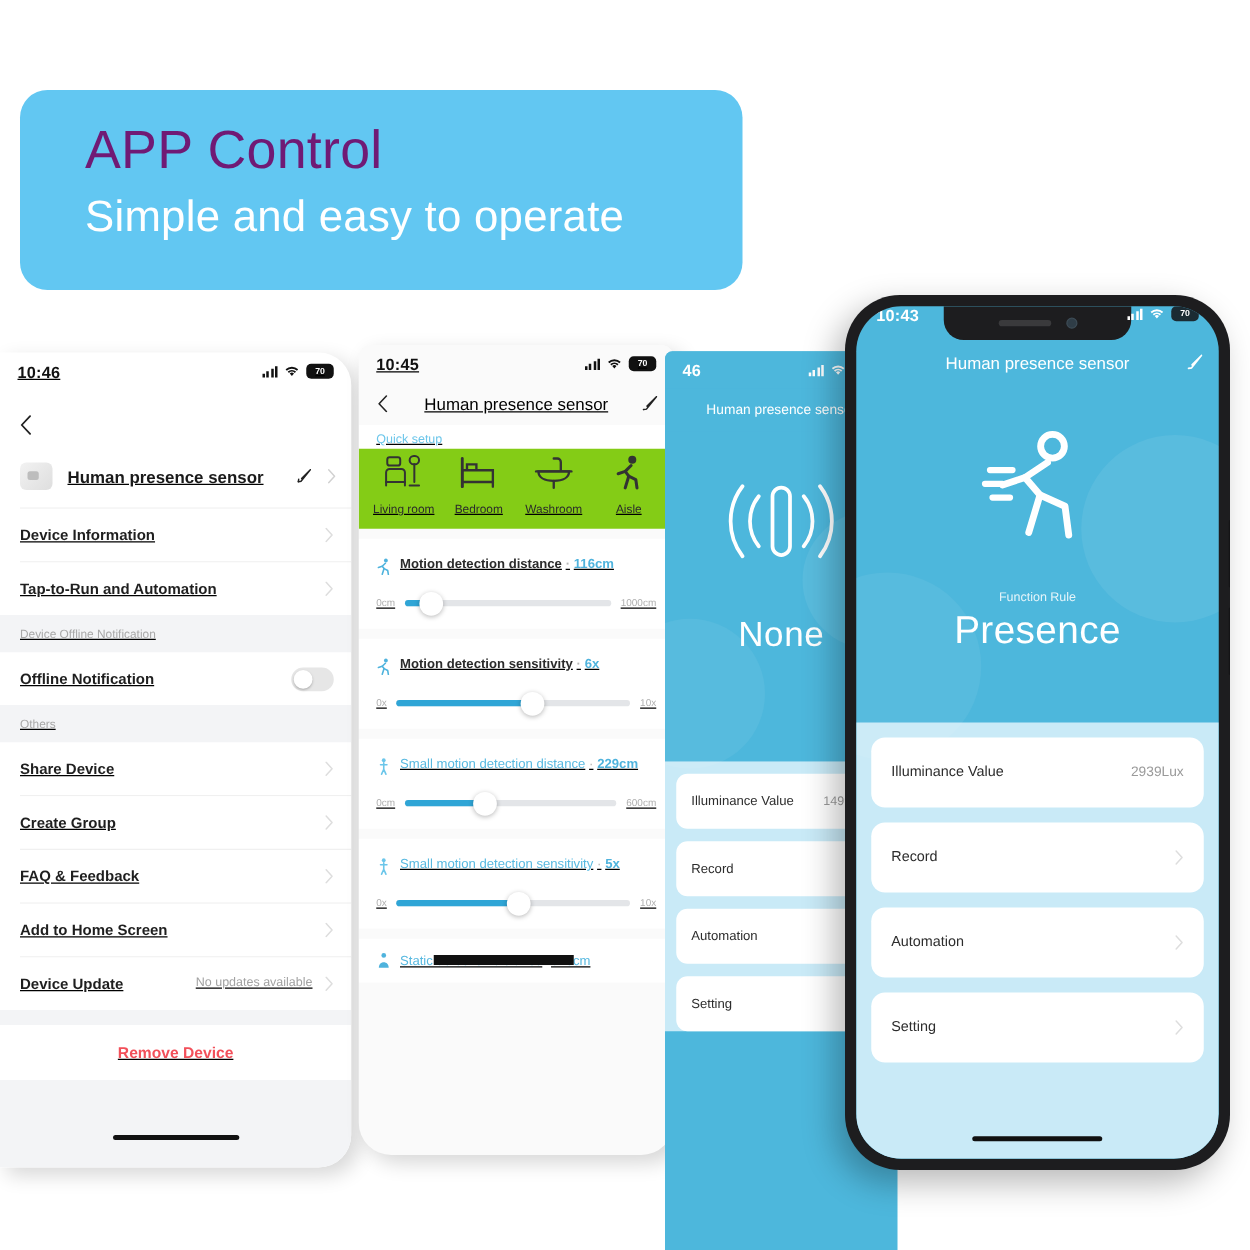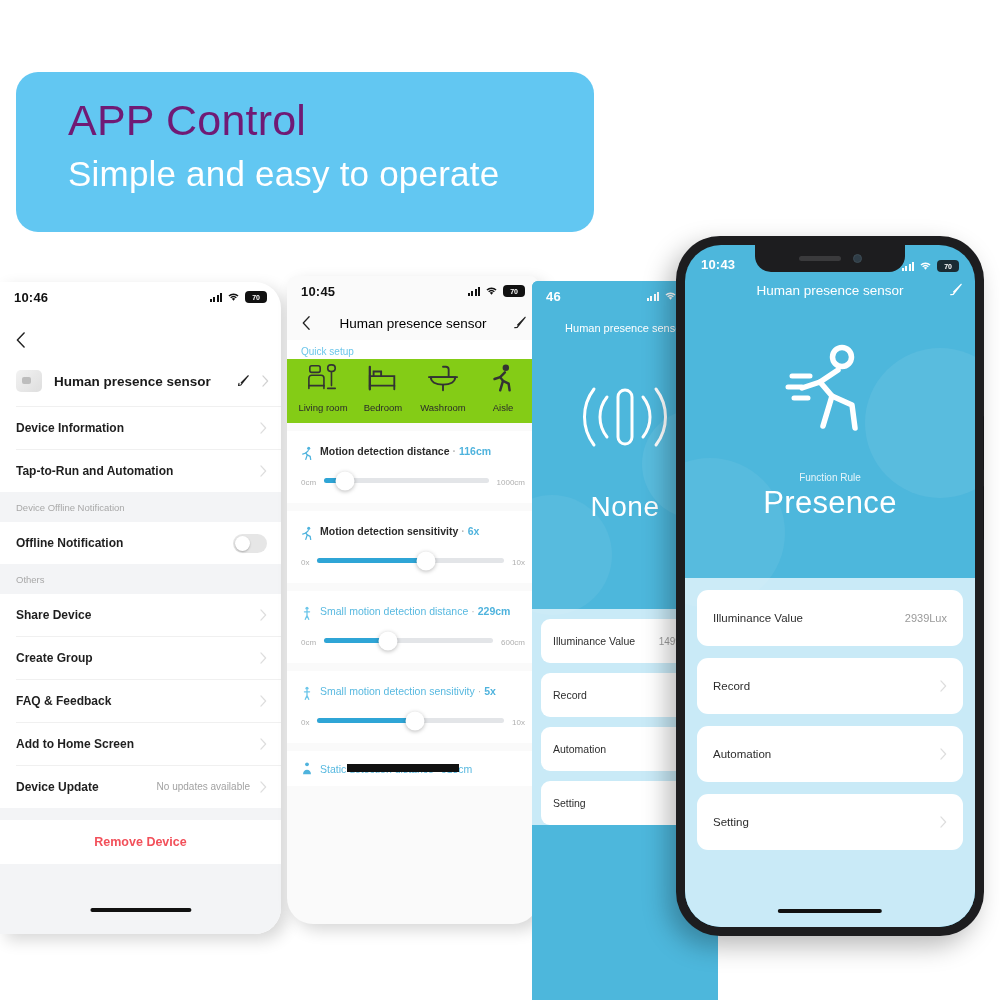--- a/index.html
+++ b/index.html
@@ -29,21 +29,21 @@
     font-size: 35px; font-weight: 400; letter-spacing: .2px;
     color: #ffffff;
   }
 
   
   .phone {
     position: absolute;
     background: #ffffff;
     overflow: hidden;
   }
-  .phone.shadow { box-shadow: 6px 6px 16px rgba(0,0,0,.16); }
+  .phone.shadow { box-shadow: 6px 6px 16px rgba(0,0,0,.16); text-decoration: underline; }
 
   
   .statusbar {
     position: relative; height: 30px;
     display: flex; align-items: center; justify-content: space-between;
     padding: 0 14px;
   }
   .sb-time { font-size: 13px; font-weight: 700; letter-spacing: .2px; }
   .sb-icons { display: flex; align-items: center; gap: 5px; }
   .sb-bars { display: flex; align-items: flex-end; gap: 1.5px; height: 10px; }
@@ -159,21 +159,21 @@
   }
   .card-head {
     display: flex; align-items: flex-start; gap: 7px; font-size: 10.5px;
     color: #2b2b2b; font-weight: 600; line-height: 1.25;
   }
   .card-head.blue { color: #58b9e0; font-weight: 500; }
   .card-head .dash { color: #b9b9b9; margin: 0 3px; }
   .card-head .val { color: #4fb3dd; font-weight: 600; }
   .runner-ico { width: 12px; height: 14px; flex: none; margin-top: 1px; }
   .head-txt { flex:1; }
-  .slider-wrap { display: flex; gap: 8px; margin-top: 18px; }
+  .slider-wrap { display: flex; align-items: center; gap: 8px; margin-top: 18px; }
   .slider-min, .slider-max { font-size: 8px; color: #b0b0b0; flex: none; }
   .slider-track {
     position: relative; flex: 1; height: 5px; border-radius: 3px; background: #e3e5e8;
   }
   .slider-fill { position:absolute; left:0; top:0; bottom:0; border-radius:3px; background:#2fa5d6; }
   .slider-knob {
     position: absolute; top: 50%; transform: translate(-50%,-50%);
     width: 19px; height: 19px; border-radius: 50%;
     background: #fff; box-shadow: 0 1px 4px rgba(0,0,0,.28);
   }
@@ -229,21 +229,21 @@
   }
   .notch {
     position: absolute; left: 50%; transform: translateX(-50%); top: 0;
     width: 150px; height: 27px; background: #1d1d1f;
     border-radius: 0 0 16px 16px; z-index: 5;
     display:flex; align-items:center; justify-content:center; gap: 12px;
   }
   .notch .speaker { width: 42px; height: 5px; border-radius: 3px; background: #3a3a3c; }
   .notch .cam { width: 9px; height: 9px; border-radius: 50%; background: #2f3d47; border: 1px solid #3d4b55;}
   .p4-statusbar {
-    position: relative; height: 27px; display:flex; align-items:flex-end;
+    position: relative; height: 27px; display:flex; align-items:flex-start;
     justify-content: space-between; padding: 0 16px; z-index: 6; color: #fff;
   }
   .p4-hero { position: relative; color: #fff; display:flex; flex-direction:column; align-items:center; }
   .p4-body { background: #c9eaf7; flex: 1; padding: 12px 12px 0 12px; }
   .p4-card {
     background: #fff; border-radius: 11px; height: 56px;
     display:flex; align-items:center; justify-content:space-between;
     padding: 0 16px; margin-bottom: 12px; font-size: 11.5px; color: #2d2d2d;
   }
   .p4-card .lux { font-size: 11px; color: #9a9a9a; }

